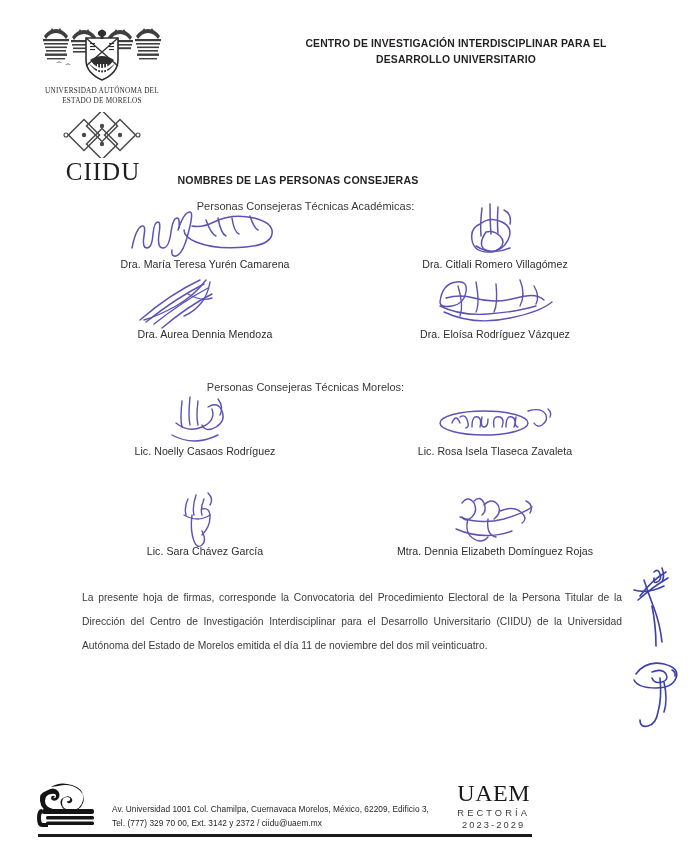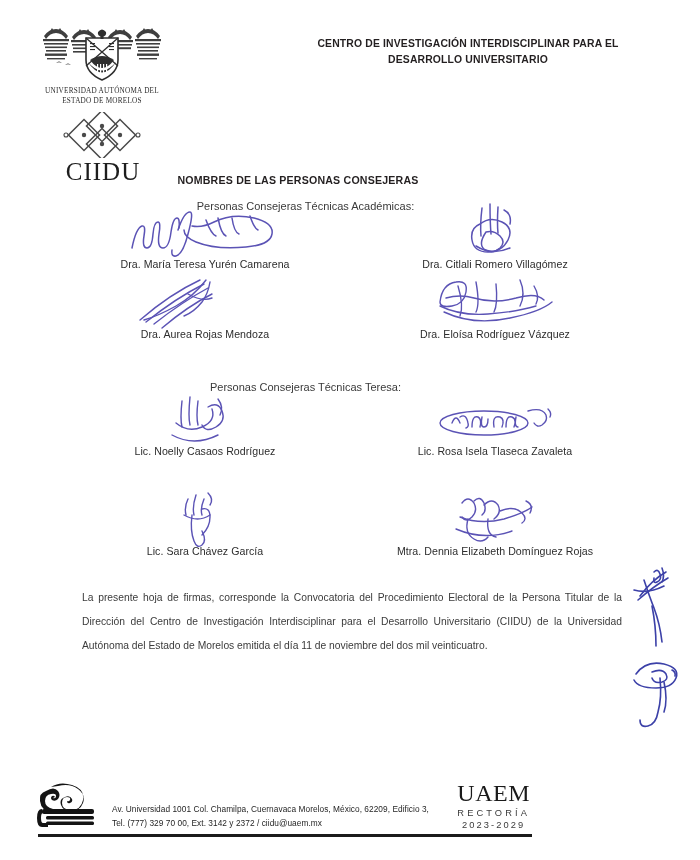--- a/index.html
+++ b/index.html
@@ -48,21 +48,21 @@
     font-family: "Liberation Serif", serif;
     font-size: 25px;
     letter-spacing: 1px;
     color: #1d1d1d;
     line-height: 1;
     margin-top: 1px;
   }
 
   .header-title {
     position: absolute;
-    left: 278px;
+    left: 266px;
     top: 36px;
     width: 380px;
     text-align: center;
     font-size: 10.4px;
     font-weight: bold;
     line-height: 1.55;
     letter-spacing: 0.15px;
     color: #231f20;
   }
 
@@ -354,40 +354,40 @@
         <svg width="190" height="58" viewBox="0 0 190 58">
           <g fill="none" stroke="#5b53b5" stroke-width="1.4" stroke-linecap="round">
             <path d="M30 48 q30 -26 60 -40 M36 50 q30 -24 58 -38 M44 52 q28 -22 54 -36"></path>
             <path d="M52 56 q26 -22 50 -34"></path>
             <path d="M96 8 q-12 16 -30 26 q-18 10 -32 14"></path>
             <path d="M100 10 q-2 12 -8 20 q-8 10 -18 14"></path>
             <path d="M78 22 q14 8 24 4"></path>
           </g>
         </svg>
       </div>
-      <div class="sig-name">Dra. Aurea Rojas Mendoza</div>
+      <div class="sig-name">Dra. Aurea Dennia Mendoza</div>
     </div>
     <div class="sig-cell">
       <div class="scribble">
         <svg width="190" height="58" viewBox="0 0 190 58">
           <g fill="none" stroke="#5b53b5" stroke-width="1.4" stroke-linecap="round">
             <path d="M40 30 q2 -18 16 -20 q12 -2 10 10 q-2 12 -14 14 q-12 2 -12 -4"></path>
             <path d="M46 26 q14 -4 28 0 q20 6 42 0 q20 -6 28 2"></path>
             <path d="M40 34 q20 10 48 8 q28 -2 48 -8"></path>
             <path d="M58 14 q6 20 2 30 M76 10 q4 22 0 30 M96 12 q2 20 -2 28"></path>
             <path d="M120 8 q6 14 0 26 M134 14 q6 10 2 18"></path>
             <path d="M44 40 q30 14 66 6 q30 -6 42 -16"></path>
           </g>
         </svg>
       </div>
       <div class="sig-name">Dra. Eloísa Rodríguez Vázquez</div>
     </div>
   </div>
 
-  <div class="subheading sub-alumnas">Personas Consejeras Técnicas Teresa:</div>
+  <div class="subheading sub-alumnas">Personas Consejeras Técnicas Morelos:</div>
 
   <div class="sig-row row-c">
     <div class="sig-cell">
       <div class="scribble">
         <svg width="150" height="58" viewBox="0 0 150 58">
           <g fill="none" stroke="#5b53b5" stroke-width="1.4" stroke-linecap="round">
             <path d="M52 12 q-2 18 0 26 M60 8 q-2 20 0 28 M68 12 q-2 16 0 24"></path>
             <path d="M46 34 q12 10 26 4 q14 -6 10 -18"></path>
             <path d="M78 18 q10 -6 14 4 q4 10 -6 16 q-10 6 -14 -2"></path>
             <path d="M42 46 q22 12 46 0"></path>

